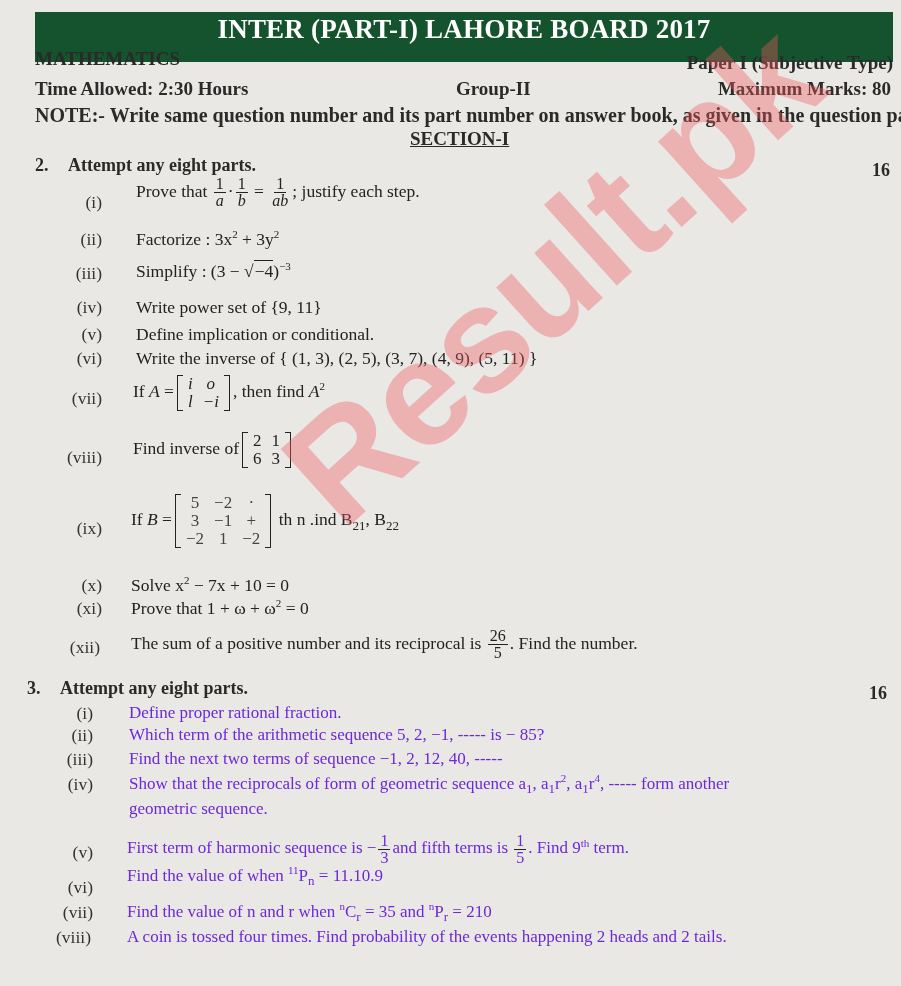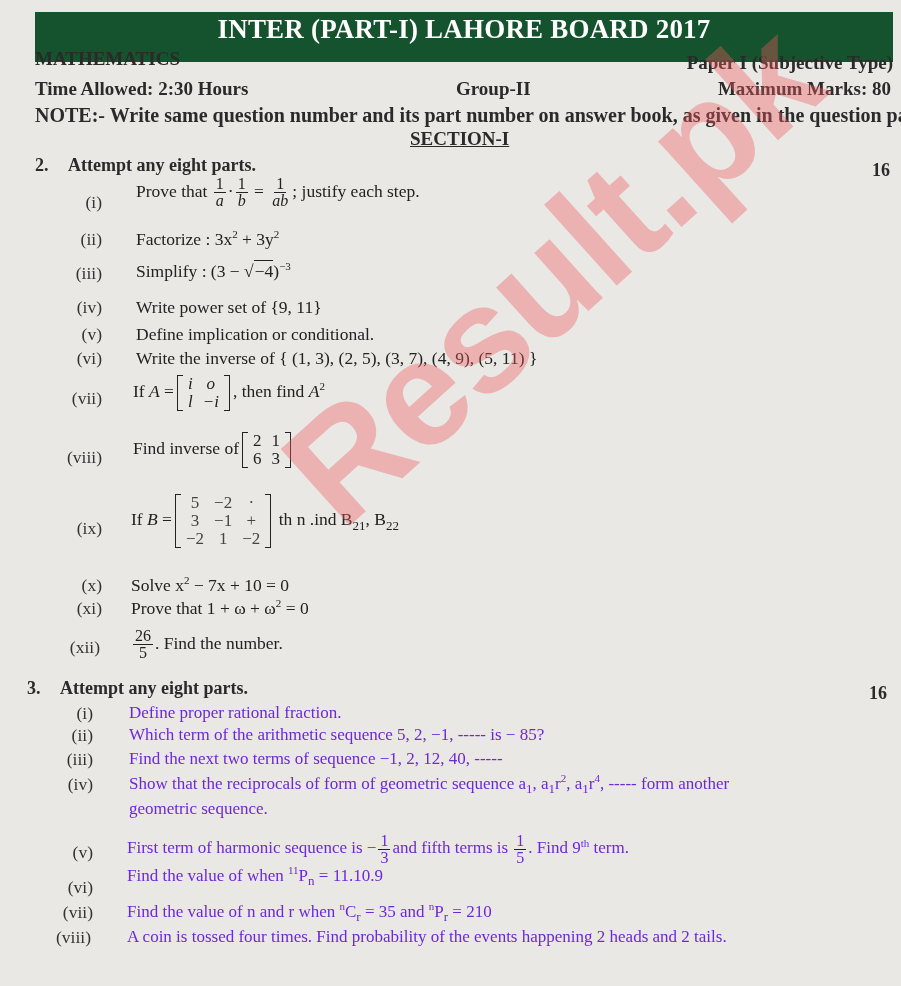--- a/index.html
+++ b/index.html
@@ -171,20 +171,21 @@
   </div>
 
   <div class="abs lbl" style="left:42px; top:575px;">(x)</div>
   <div class="abs txt" style="left:131px; top:575px;"><span>Solve x</span><sup>2</sup><span> − 7x + 10 = 0</span></div>
 
   <div class="abs lbl" style="left:42px; top:598px;">(xi)</div>
   <div class="abs txt" style="left:131px; top:598px;"><span>Prove that 1 + ω + ω</span><sup>2</sup><span> = 0</span></div>
 
   <div class="abs lbl" style="left:40px; top:637px;">(xii)</div>
   <div class="abs txt" style="left:131px; top:628px;">
+    <span>The sum of a positive number and its reciprocal is</span>
     <span class="frac nonit">
         <span class="num">26</span>
         <span class="den">5</span>
       </span><span>. Find the number.</span>
   </div>
 
   <div class="abs q-head" style="left:27px; top:678px;">3.</div>
   <div class="abs q-head" style="left:60px; top:678px;">Attempt any eight parts.</div>
   <div class="abs marks" style="left:869px; top:683px;">16</div>
 

